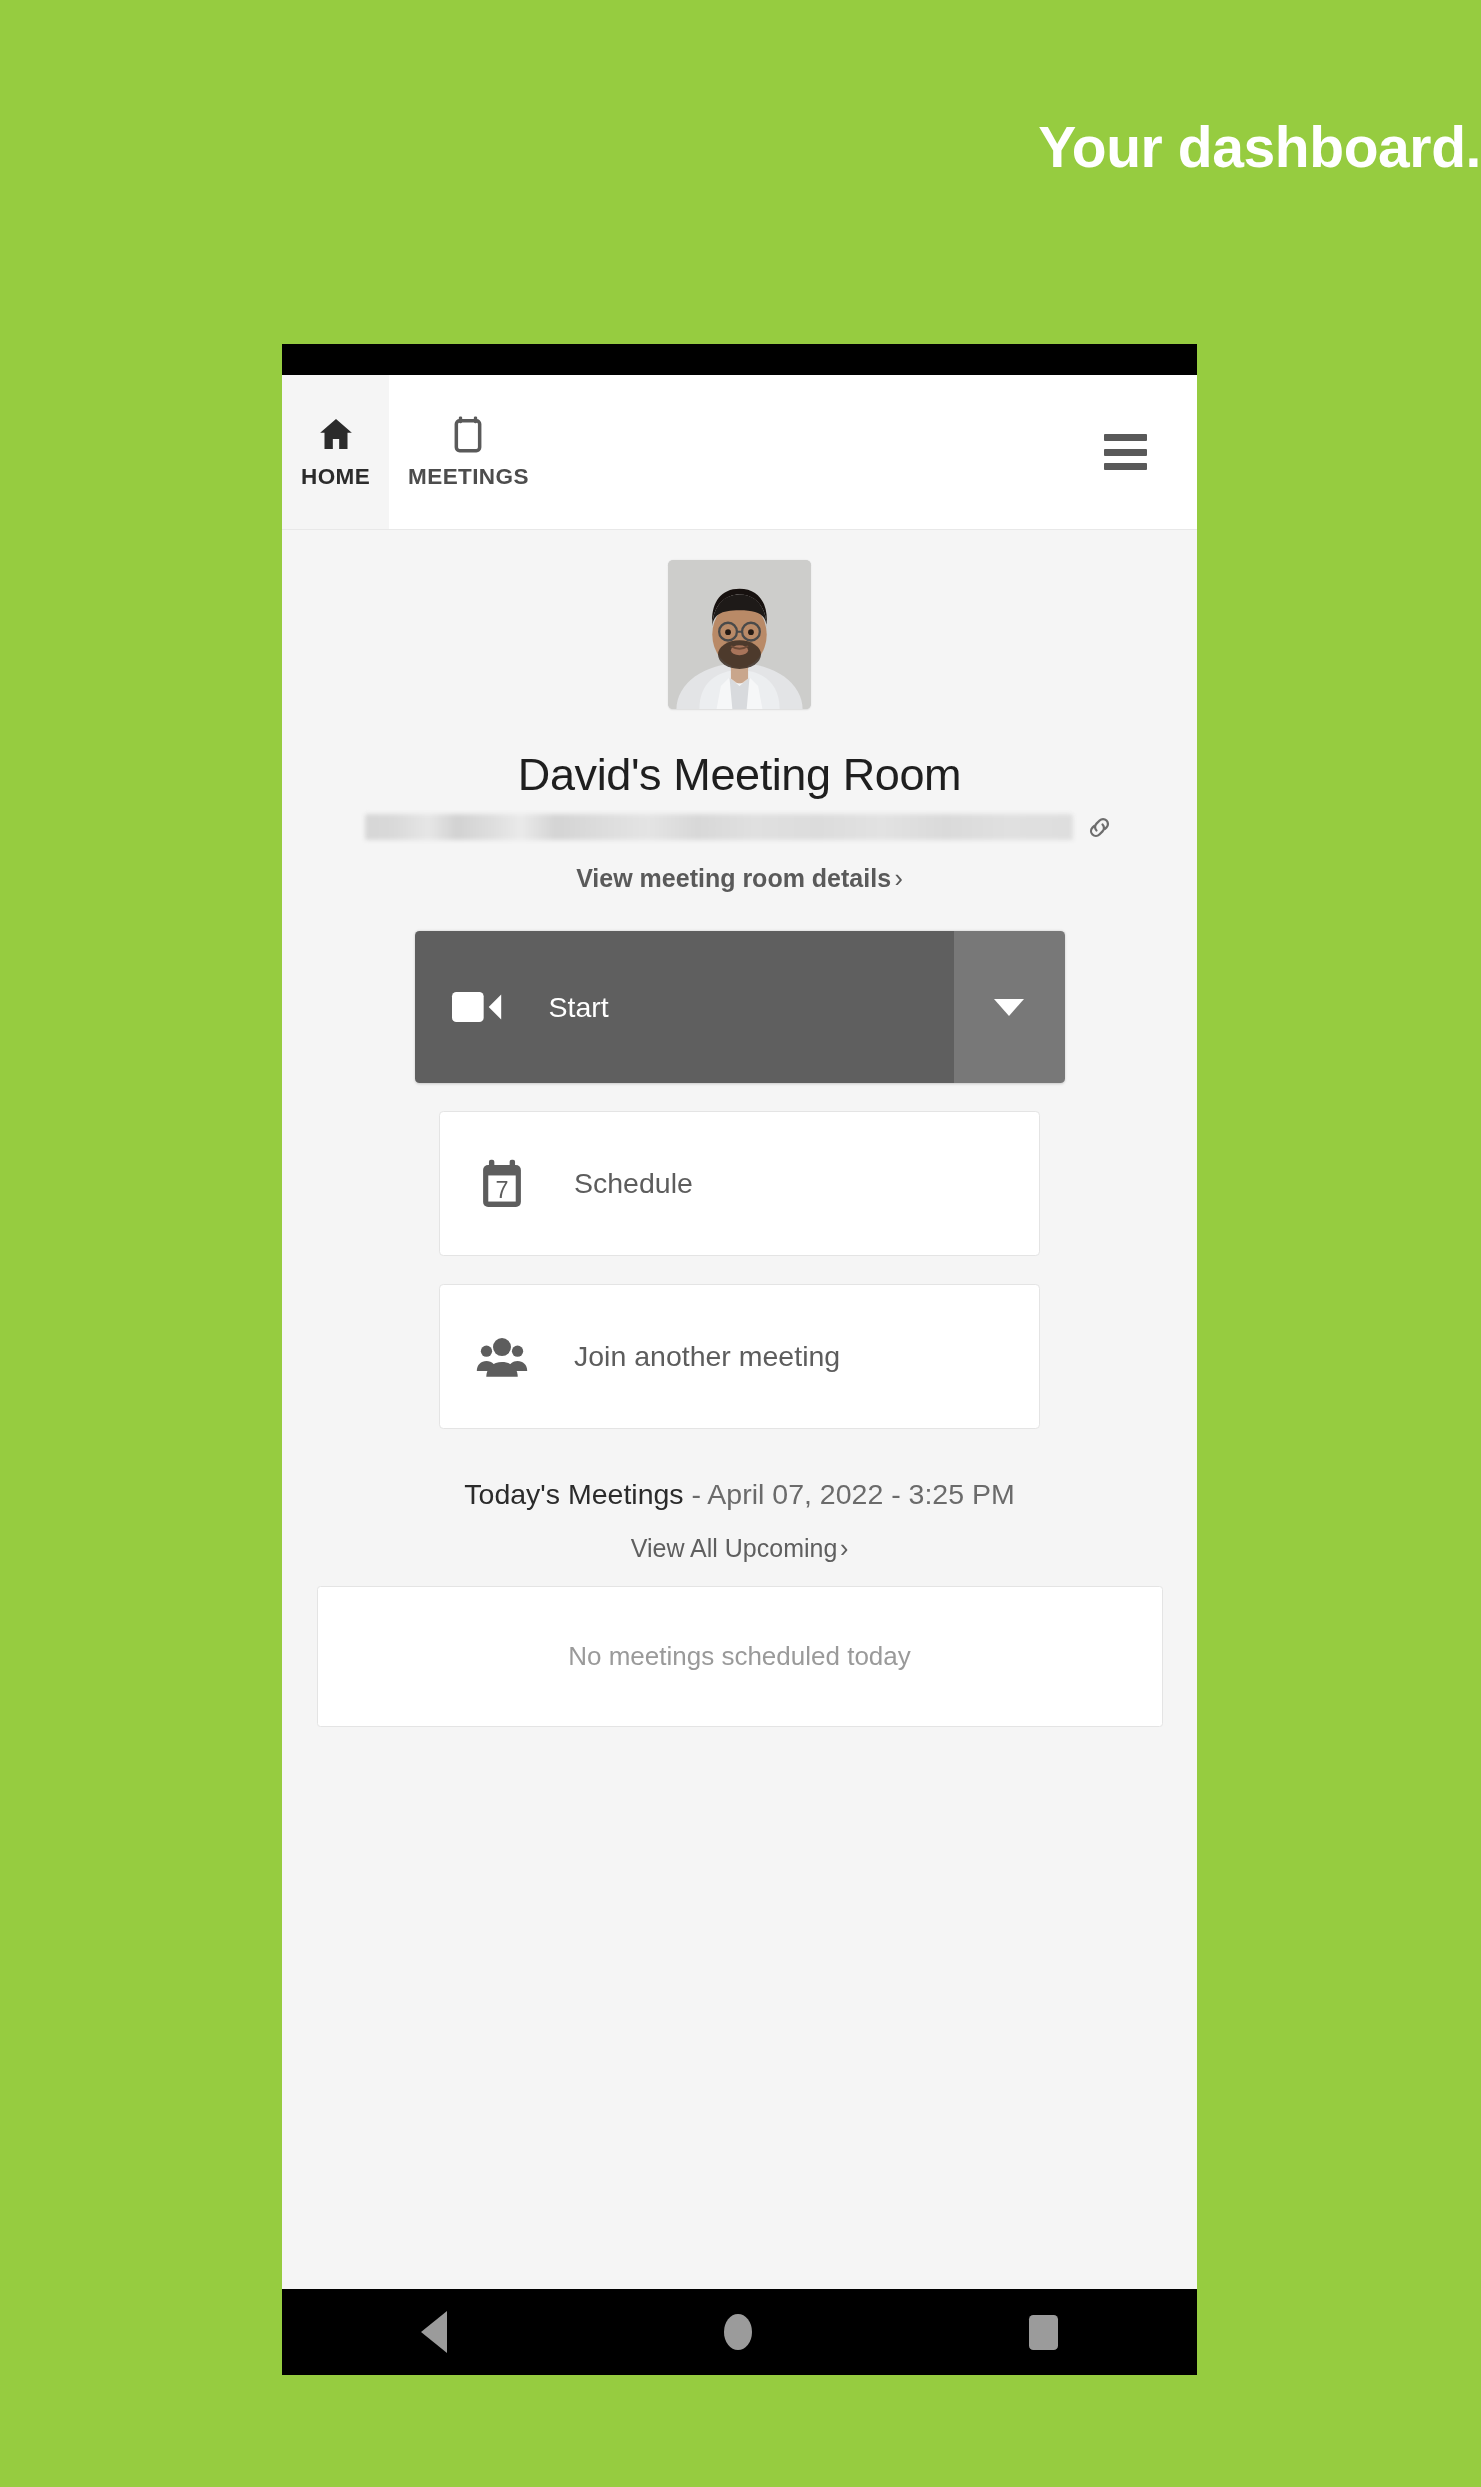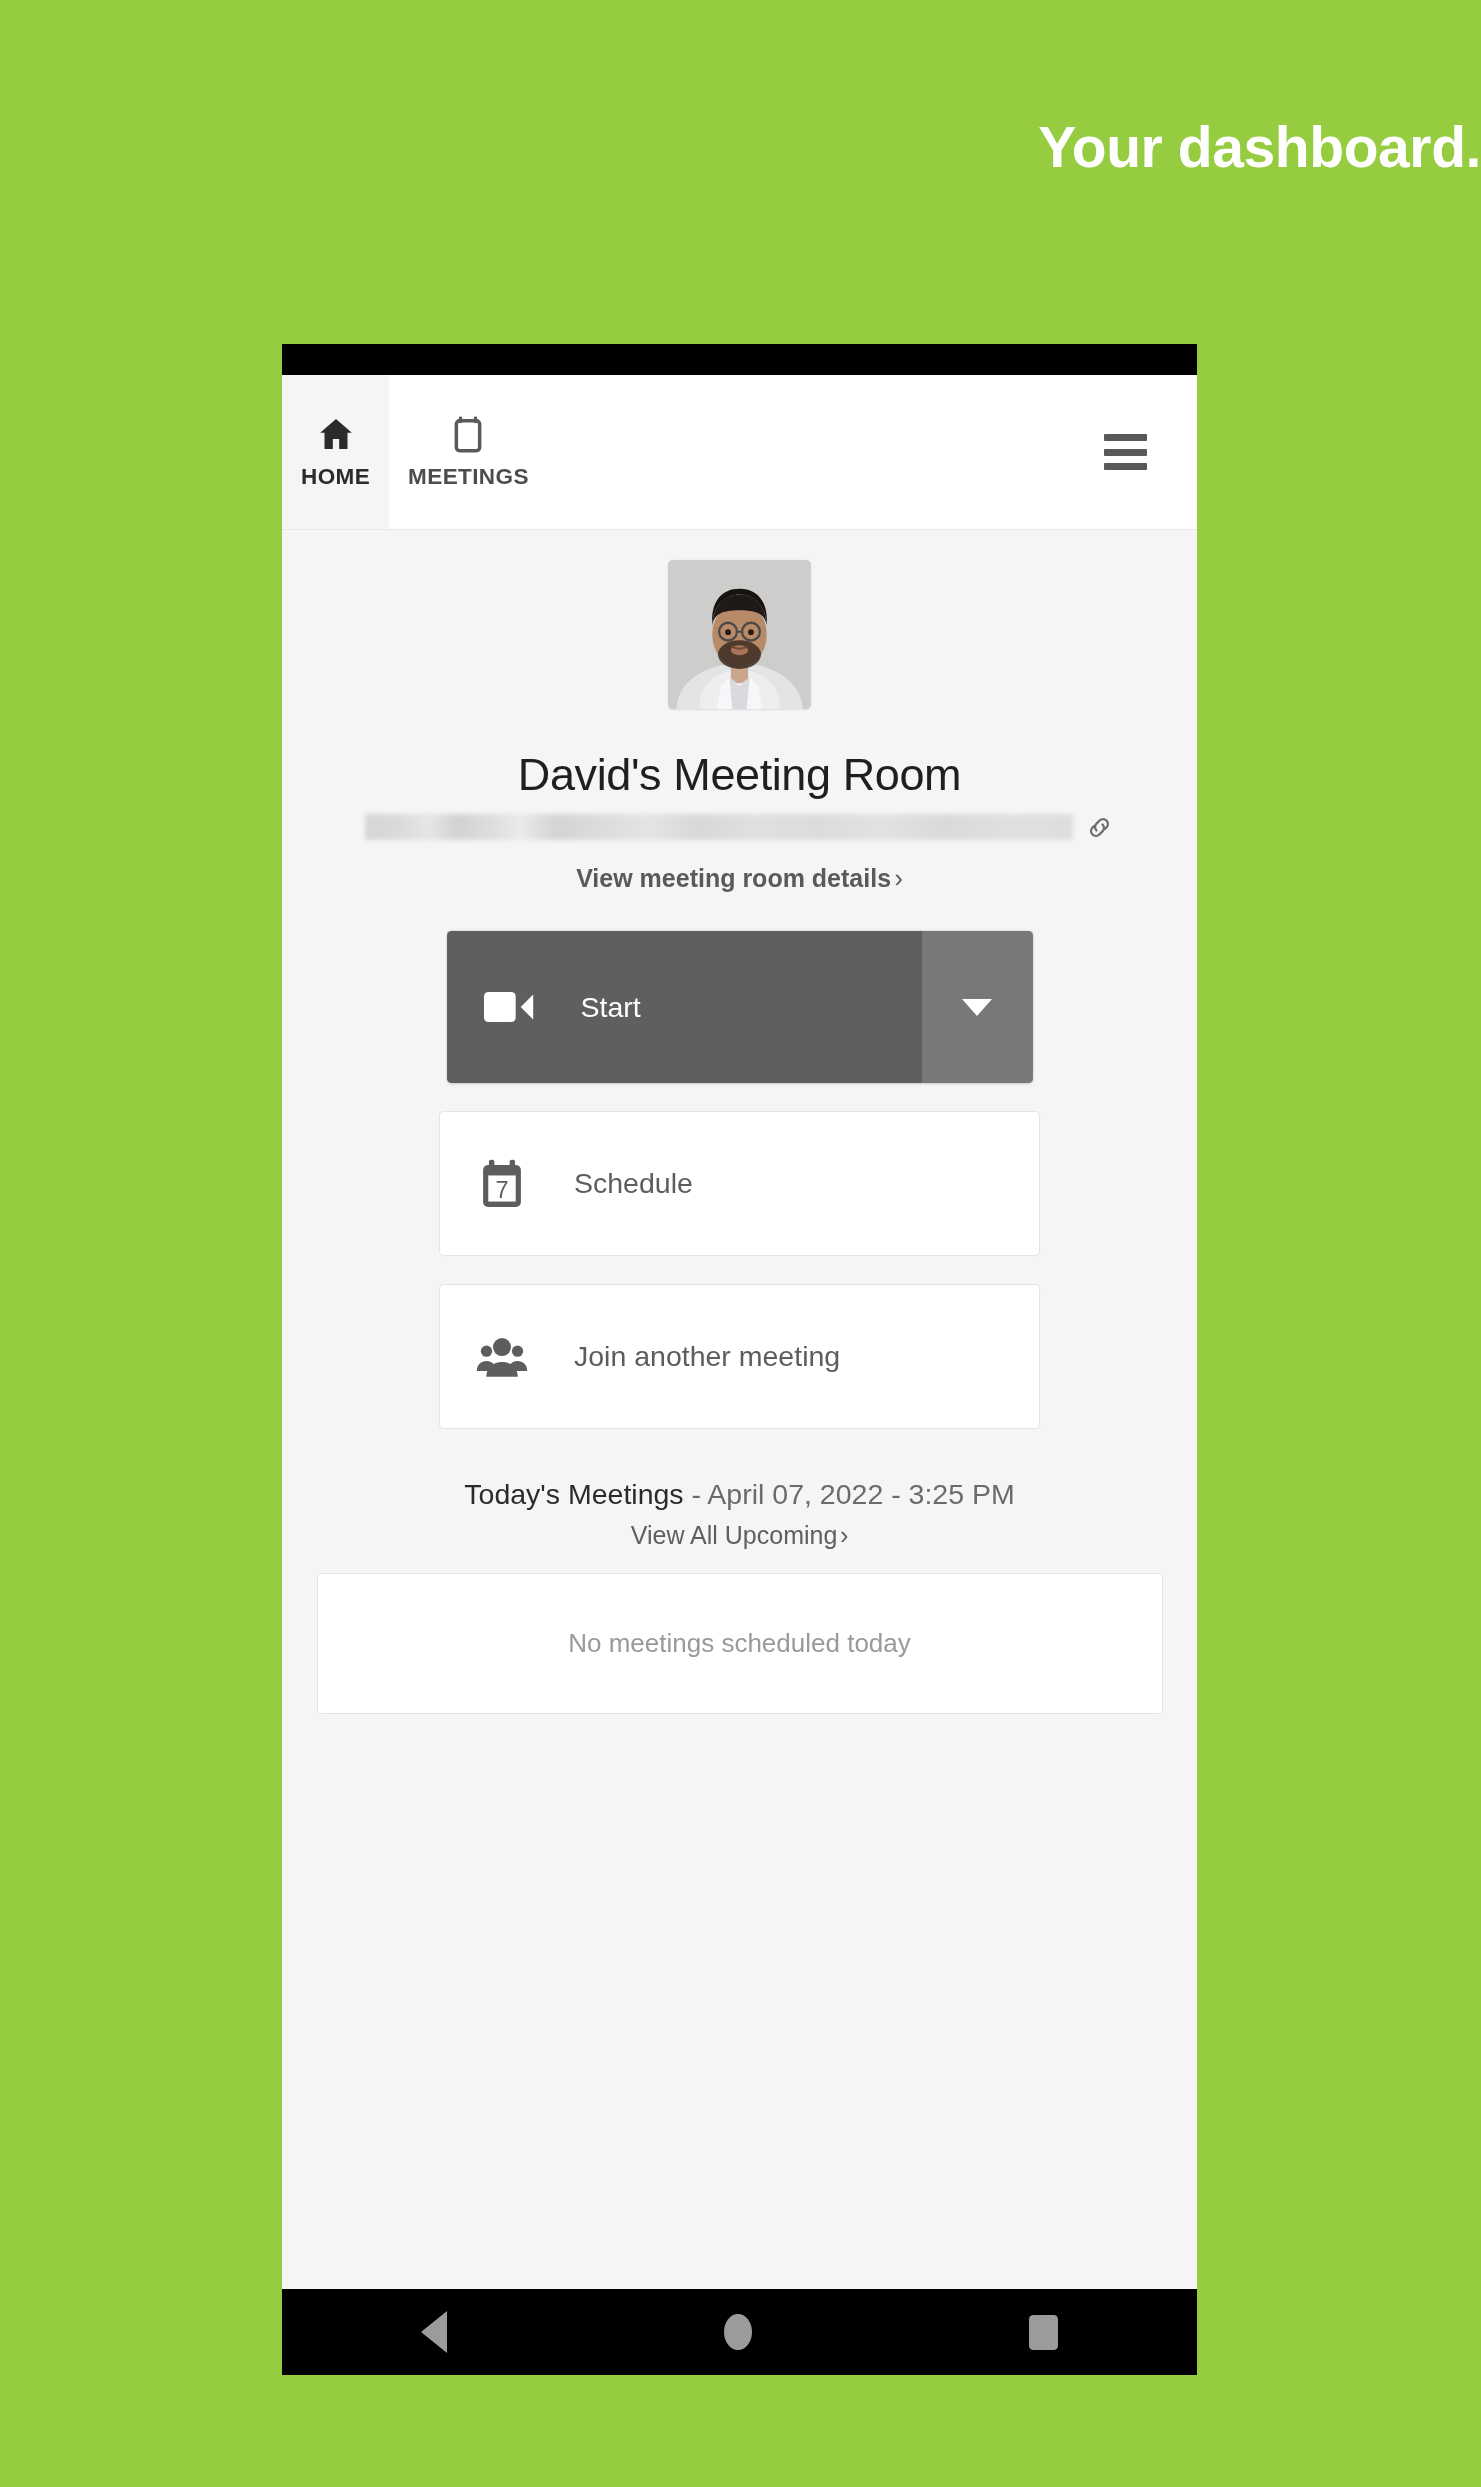--- a/index.html
+++ b/index.html
@@ -90,21 +90,21 @@
     text-align:center; margin-top:22.5px;
     font-size:25px; font-weight:bold; color:#5a5a5a;
   }
   .details-link .chev { font-weight:normal; margin-left:3.5px; }
 
   
   .actions { margin-top:38px; padding:0 0; }
   .btn-row { display:flex; justify-content:center; }
 
   .start-btn {
-    width:586px; height:152px; display:flex; align-items:stretch;
+    width:650px; height:152px; display:flex; align-items:stretch;
     border-radius:4.3px; overflow:hidden;
     box-shadow:0 0.9px 2.6px rgba(0,0,0,0.18);
   }
   .start-main {
     flex:1; background:#5f5f5f; display:flex; align-items:center; padding-left:35px; gap:45px;
   }
   .cam-icon { width:54px; height:40px; position:relative; flex:0 0 54px; }
   .cam-icon svg { width:100%; height:100%; display:block; }
   .start-label { font-size:28.5px; color:#ffffff; }
   .start-caret {
@@ -126,21 +126,21 @@
   .plain-label { font-size:28.5px; color:#5d5d5d; }
 
   
   .today-line {
     text-align:center; margin-top:48px; font-size:28.5px; line-height:1.2;
   }
   .today-strong { color:#2b2b2b; }
   .today-rest { color:#6b6b6b; }
 
   .upcoming {
-    text-align:center; margin-top:10px; font-size:25px; color:#5f5f5f;
+    text-align:center; margin-top:23px; font-size:25px; color:#5f5f5f;
   }
   .upcoming .chev { margin-left:2.6px; }
 
   .empty-card {
     width:846px; height:141px; margin:22.5px auto 0;
     background:#ffffff; border:0.9px solid #e4e4e4; border-radius:3.5px;
     display:flex; align-items:center; justify-content:center;
     font-size:26px; color:#9a9a9a;
   }
 

